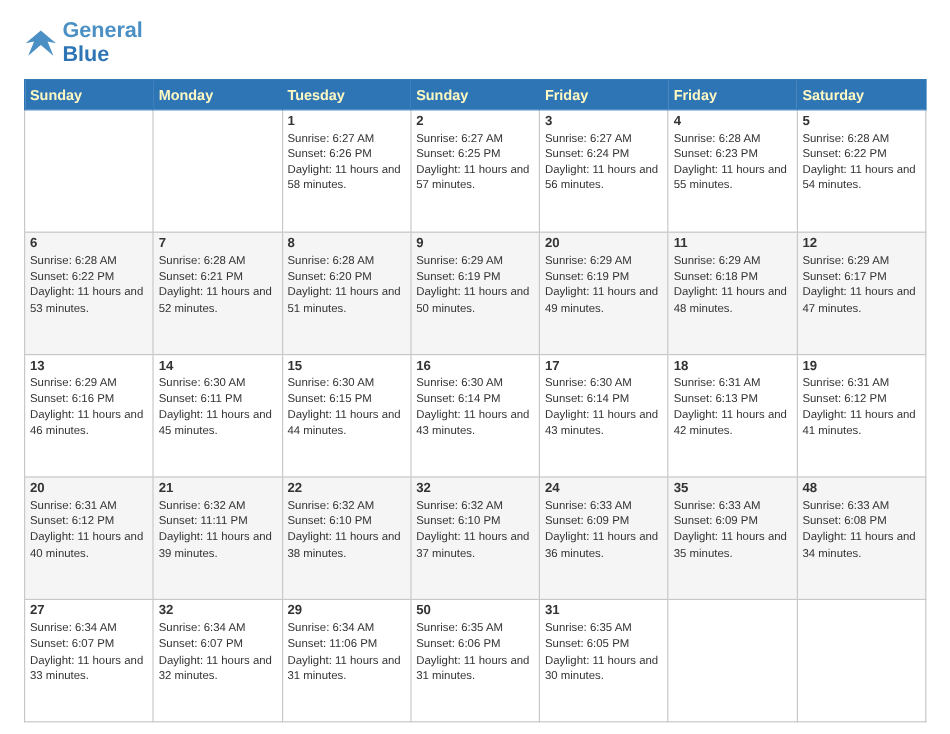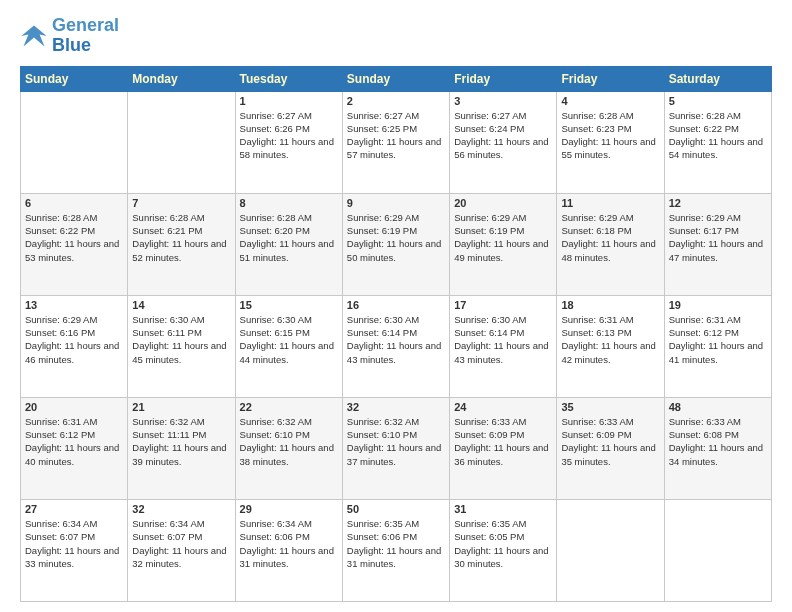--- a/index.html
+++ b/index.html
@@ -307,21 +307,21 @@
           </td>
           <td>
             <span class="day-num">32</span>
             <div class="day-info">Sunrise: 6:34 AM
 Sunset: 6:07 PM
 Daylight: 11 hours and 32 minutes.</div>
           </td>
           <td>
             <span class="day-num">29</span>
             <div class="day-info">Sunrise: 6:34 AM
-Sunset: 6:06 PM
+Sunset: 11:06 PM
 Daylight: 11 hours and 31 minutes.</div>
           </td>
           <td>
             <span class="day-num">50</span>
             <div class="day-info">Sunrise: 6:35 AM
 Sunset: 6:06 PM
 Daylight: 11 hours and 31 minutes.</div>
           </td>
           <td>
             <span class="day-num">31</span>

